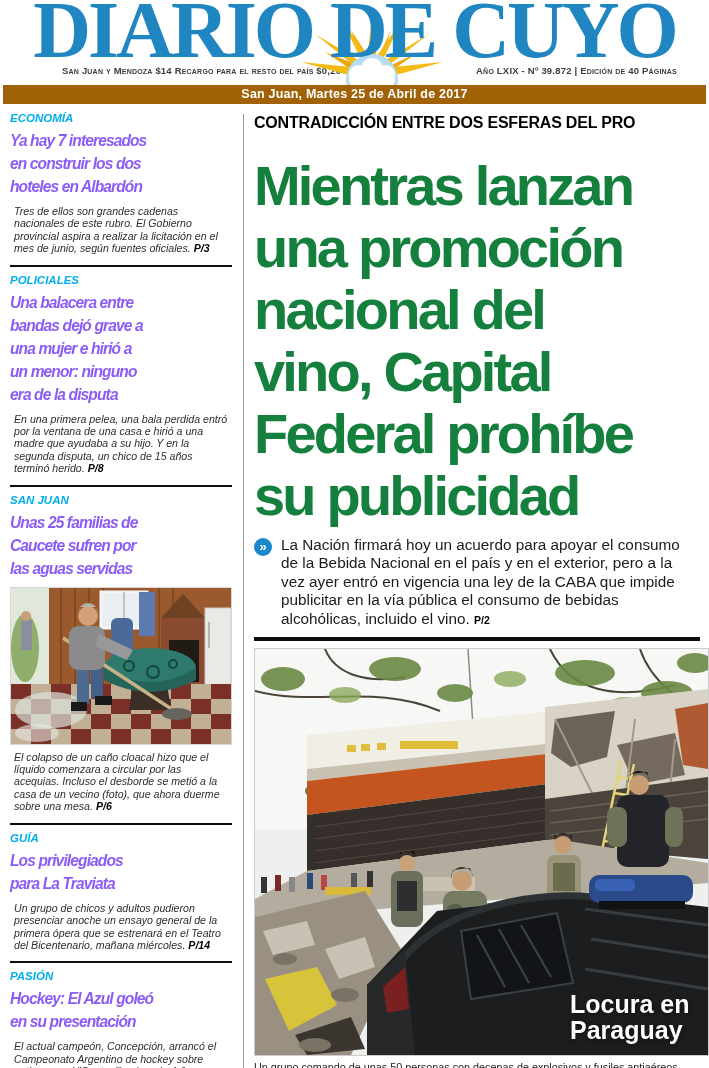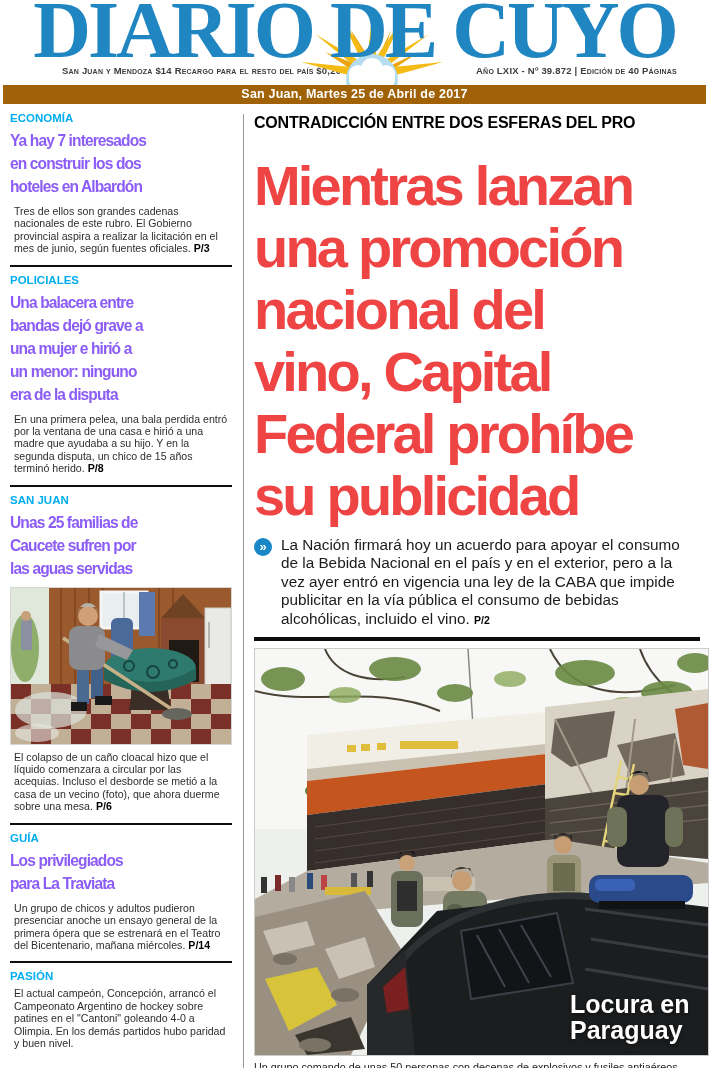--- a/index.html
+++ b/index.html
@@ -22,37 +22,37 @@
     font-variant:small-caps; font-weight:bold; font-size:9.5px; color:#3c3c3c;
     letter-spacing:0.2px;
   }
   .datebar {
     position:absolute; top:85px; left:3px; right:3px; height:19px;
     background:#a16207; color:#ffffff; font-weight:bold; font-size:12.5px;
     line-height:19px; text-align:center; letter-spacing:0.2px; z-index:3;
   }
   
   .content { position:absolute; top:112px; left:10px; right:9px; bottom:0; display:flex; }
-  .left-col { width:222px; flex:none; }
+  .left-col { width:222px; flex:none;font-style:italic; }
   .col-divider { width:1px; flex:none; background:#9a9a9a; margin:2px 10px 0 11px; }
   .main-col { flex:1; min-width:0; }
   
   .section-label { color:#00aeef; font-weight:bold; font-size:11.5px; margin:0 0 5px; }
   .story-headline { margin:0 0 7px; font-weight:bold; font-size:16px; line-height:23px;
     letter-spacing:-0.9px; color:#8b5cf6; }
   .story-headline div { white-space:nowrap; transform:scaleX(0.97); transform-origin:left; }
   .story-body { margin:4px; font-size:10.6px; line-height:12.4px; color:#2d2d2d; }
   .pageref { color:#000; font-weight:bold; }
   .rule { border-top:2.5px solid #0e0e0e; margin:10px 0 7px; }
   .left-photo { width:220px; height:156px; border:1px solid #d6d6d6; margin:4px 0 6px; overflow:hidden; }
   .left-photo svg { display:block; }
   
   .kicker { margin:2px 0 23px; font-weight:bold; font-size:16px; letter-spacing:-0.2px; color:#000; }
   .main-headline { margin:0 0 9px; font-weight:bold; font-size:56px; line-height:62px;
-    letter-spacing:-2.8px; color:#ef4444; }
+    letter-spacing:-2.8px; color:#15803d; }
   .main-headline div { white-space:nowrap; }
   .lede { position:relative; margin:4px 0 8px; padding-left:27px;
     font-size:15.3px; line-height:18.4px; color:#1b1b1b; }
   .lede-icon { position:absolute; left:0; top:2px; width:18px; height:18px; border-radius:50%;
     background:#1a87c9; color:#fff; font-weight:bold; font-size:13px; line-height:17px;
     text-align:center; }
   .lede-page { font-size:10.5px; font-weight:bold; color:#000; }
   .main-rule { border-top:4px solid #0e0e0e; margin:6px 0 7px; }
   .main-photo { position:relative; width:453px; height:406px; border:1px solid #cccccc; overflow:hidden; }
   .main-photo svg { display:block; }
@@ -219,20 +219,24 @@
         <h2 class="story-headline">
           <div>Los privilegiados</div>
           <div>para La Traviata</div>
         </h2>
         <p class="story-body"><span>Un grupo de chicos y adultos pudieron presenciar anoche un ensayo general de la primera ópera que se estrenará en el Teatro del Bicentenario, mañana miércoles.</span> <b class="pageref">P/14</b></p>
         <div class="rule"></div>
       </section>
 
       <section class="story">
         <div class="section-label">PASIÓN</div>
+        <h2 class="story-headline">
+          <div>Hockey: El Azul goleó</div>
+          <div>en su presentación</div>
+        </h2>
         <p class="story-body"><span>El actual campeón, Concepción, arrancó el Campeonato Argentino de hockey sobre patines en el "Cantoni" goleando 4-0 a Olimpia. En los demás partidos hubo paridad y buen nivel.</span> </p>
       </section>
 
     </aside>
 
     <div class="col-divider"></div>
 
     <main class="main-col">
 
       <div class="kicker">CONTRADICCIÓN ENTRE DOS ESFERAS DEL PRO</div>

